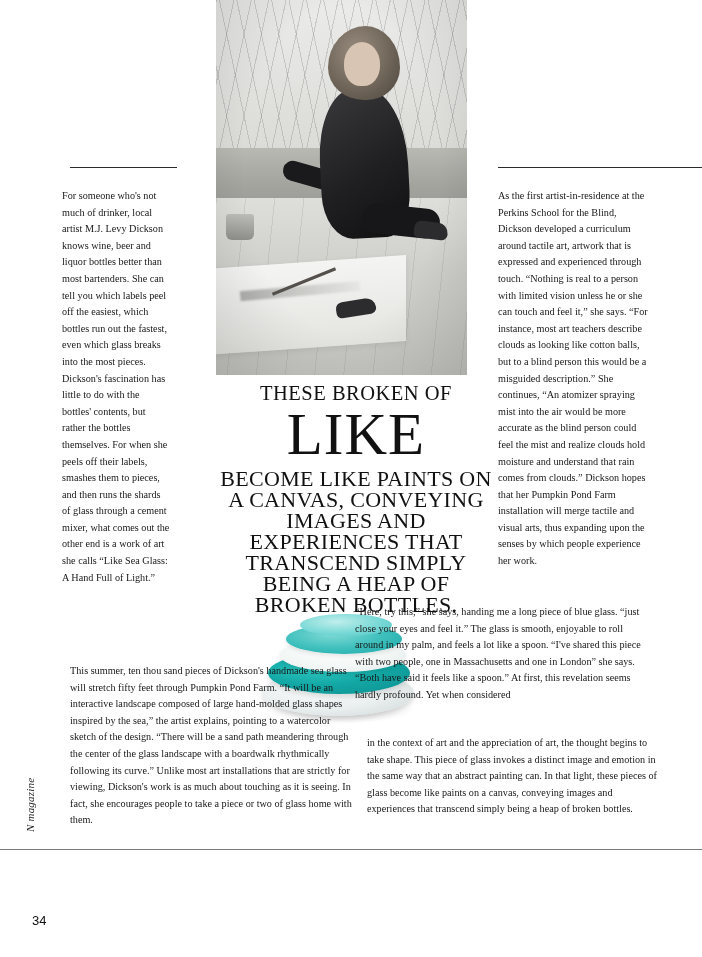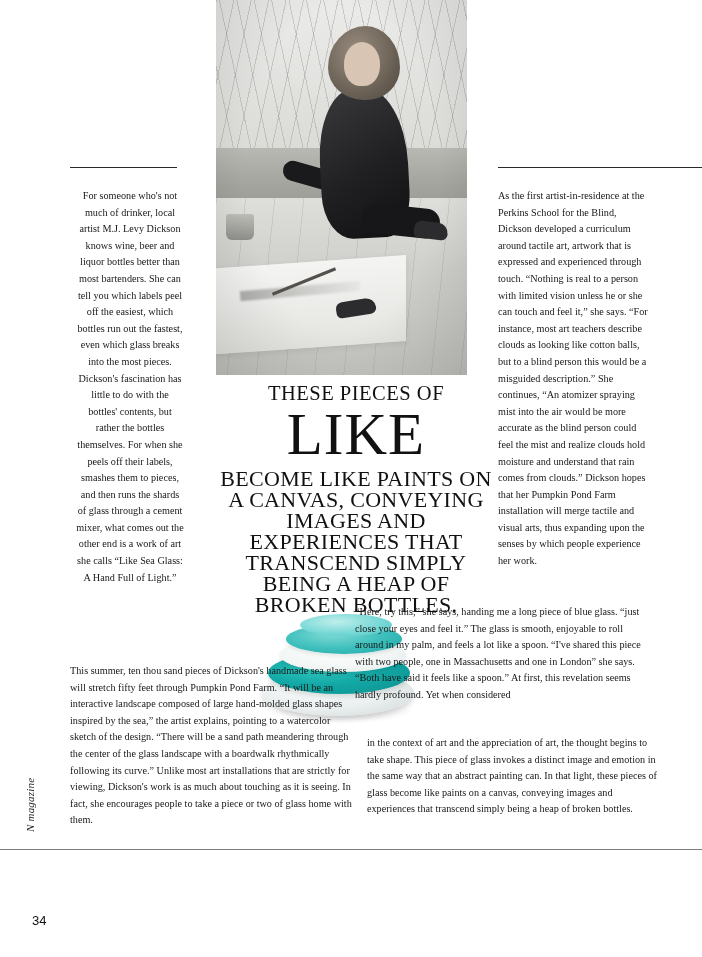--- a/index.html
+++ b/index.html
@@ -149,24 +149,23 @@
   
   .col {
     position: absolute;
     font-size: 10.2px;
     line-height: 16.6px;
     text-align: left;
     color: #171717;
   }
   .col p { margin: 0 0 13px 0; }
   .col-left {
-    left: 76px;
+    left: 62px;
     top: 188px;
     width: 108px;
-    text-align: center;
   }
   .col-right {
     left: 498px;
     top: 188px;
     width: 150px;
   }
   .col-left2 {
     left: 70px;
     top: 663px;
     width: 285px;
@@ -305,21 +304,21 @@
 
 <div class="col col-left">
   <p>For someone who's not much of drinker, local artist M.J. Levy Dickson knows wine, beer and liquor bottles better than most bartenders. She can tell you which labels peel off the easiest, which bottles  run out the fastest, even which glass breaks into the most pieces. Dickson's fascination has little to do with the bottles' contents, but rather the bottles themselves. For when she peels off their labels, smashes them to pieces, and then runs the shards of glass through a cement mixer, what comes out the other end is a work of art she calls “Like Sea Glass: A Hand Full of Light.”</p>
 </div>
 
 <div class="col col-right">
   <p>As the first artist-in-residence at the Perkins School for the Blind, Dickson developed a curriculum around tactile art, artwork that is expressed and experienced through touch.  “Nothing is real to a person with limited vision unless he or she can touch and feel it,” she says. “For instance, most art teachers describe clouds as looking like cotton balls, but to a blind person this would be a misguided description.” She continues, “An atomizer spraying mist into the air would be more accurate as the blind person could feel the mist and realize clouds hold moisture and understand that rain comes from clouds.” Dickson hopes that her Pumpkin Pond Farm installation will merge tactile and visual arts, thus expanding upon the senses by which people experience her work.</p>
 </div>
 
 <div class="pull">
-  <div class="l1">THESE PIECES OF</div>
+  <div class="l1">THESE BROKEN OF</div>
   <div class="l2">LIKE</div>
   <div class="l3">BECOME LIKE PAINTS ON A CANVAS, CONVEYING IMAGES AND EXPERIENCES THAT TRANSCEND SIMPLY BEING A HEAP OF BROKEN BOTTLES.</div>
 </div>
 
 <div class="glass">
   <div class="shadow"></div>
   <div class="plate p1"></div>
   <div class="plate p2"></div>
   <div class="plate p3"></div>
   <div class="plate p4"></div>

